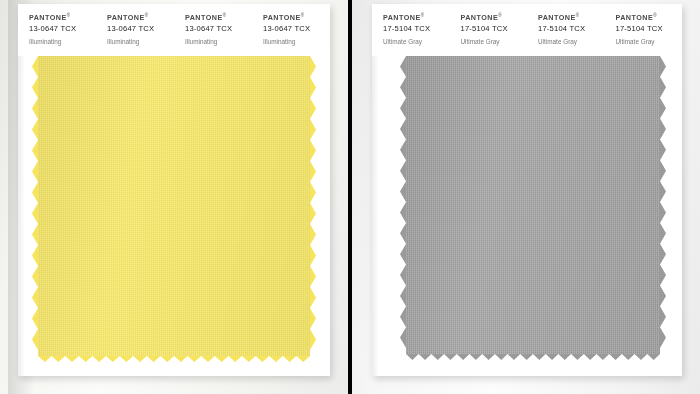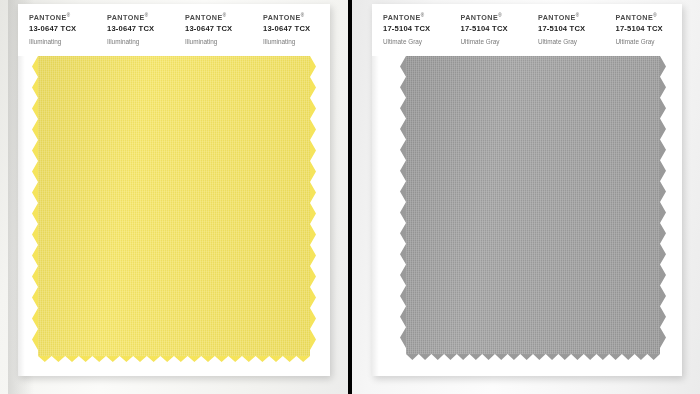--- a/index.html
+++ b/index.html
@@ -92,21 +92,21 @@
     line-height: 9px;
     white-space: nowrap;
   }
   .lbl .brand sup {
     font-size: 4.6px;
     vertical-align: super;
     font-weight: normal;
   }
   .lbl .code {
     font-size: 7.6px;
-    font-weight: bold;
+    font-weight: normal;
     letter-spacing: 0.2px;
     color: #232323;
     line-height: 12px;
     margin-top: 1px;
     white-space: nowrap;
   }
   .lbl .name {
     font-size: 6.4px;
     color: #7b7b7b;
     line-height: 10px;

